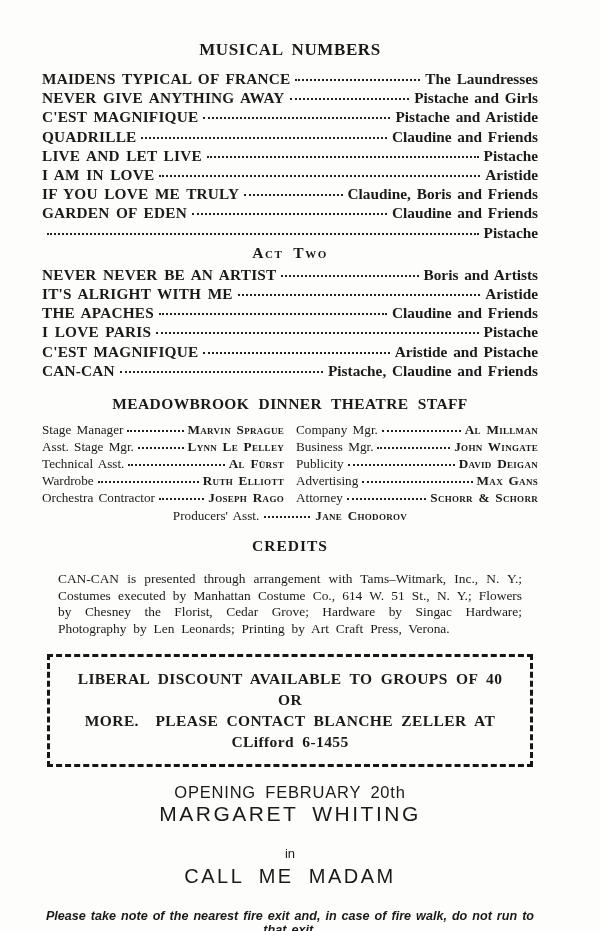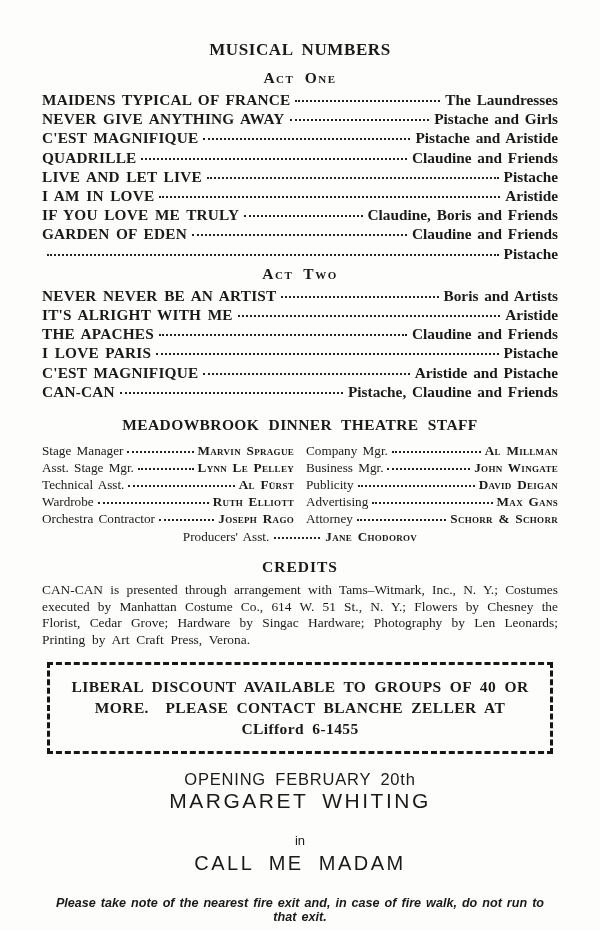--- a/index.html
+++ b/index.html
@@ -6,21 +6,21 @@
   body {
     width: 600px; height: 931px;
     background: #fdfdfb;
     color: #1a1a1a;
     font-family: "Liberation Serif", serif;
     overflow: hidden;
   }
   .page {
     box-sizing: border-box;
     width: 600px; height: 931px;
-    padding: 40px 42px 0 42px;
+    padding: 40px 62px 0 42px;
   }
 
   
   .musical-title {
     text-align: center;
     font-size: 17px; font-weight: bold;
     letter-spacing: 0.6px; word-spacing: 4px;
     margin: 0 0 9px 0;
   }
   .act-heading {
@@ -83,21 +83,21 @@
   .credits-heading {
     text-align: center;
     font-size: 15.5px; font-weight: bold;
     letter-spacing: 1px;
     margin: 13px 0 6px 0;
   }
   .credits-text {
     font-size: 13.4px; line-height: 16.7px;
     text-align: justify;
     word-spacing: 3.5px;
-    margin: 0;
+    margin: 16px;
   }
 
   
   .discount-box {
     margin: 13px 5px 0 5px;
     border: 3px dashed #161616;
     padding: 11px 14px 12px 14px;
     text-align: center;
   }
   .discount-line {
@@ -130,21 +130,20 @@
   }
 </style>
 </head>
 <body>
 
 <div class="page">
 
   <div class="musical-title">MUSICAL NUMBERS</div>
 
   <section>
-    <div class="act-heading">Act One</div>
     <div class="song-list">
         <div class="song-row">
           <span class="song-title">MAIDENS TYPICAL OF FRANCE</span>
           <span class="leader"></span>
           <span class="song-performers">The Laundresses</span>
         </div>
         <div class="song-row">
           <span class="song-title">NEVER GIVE ANYTHING AWAY</span>
           <span class="leader"></span>
           <span class="song-performers">Pistache and Girls</span>

